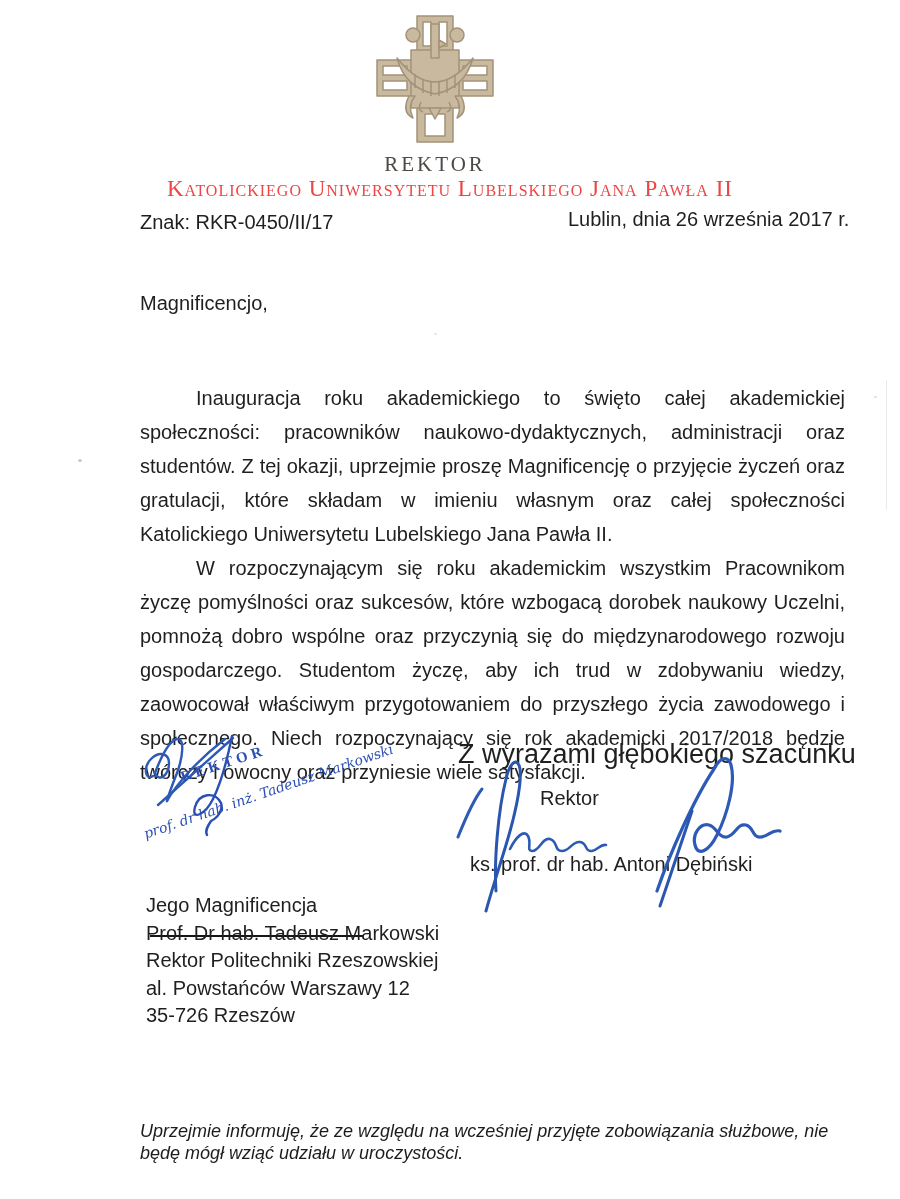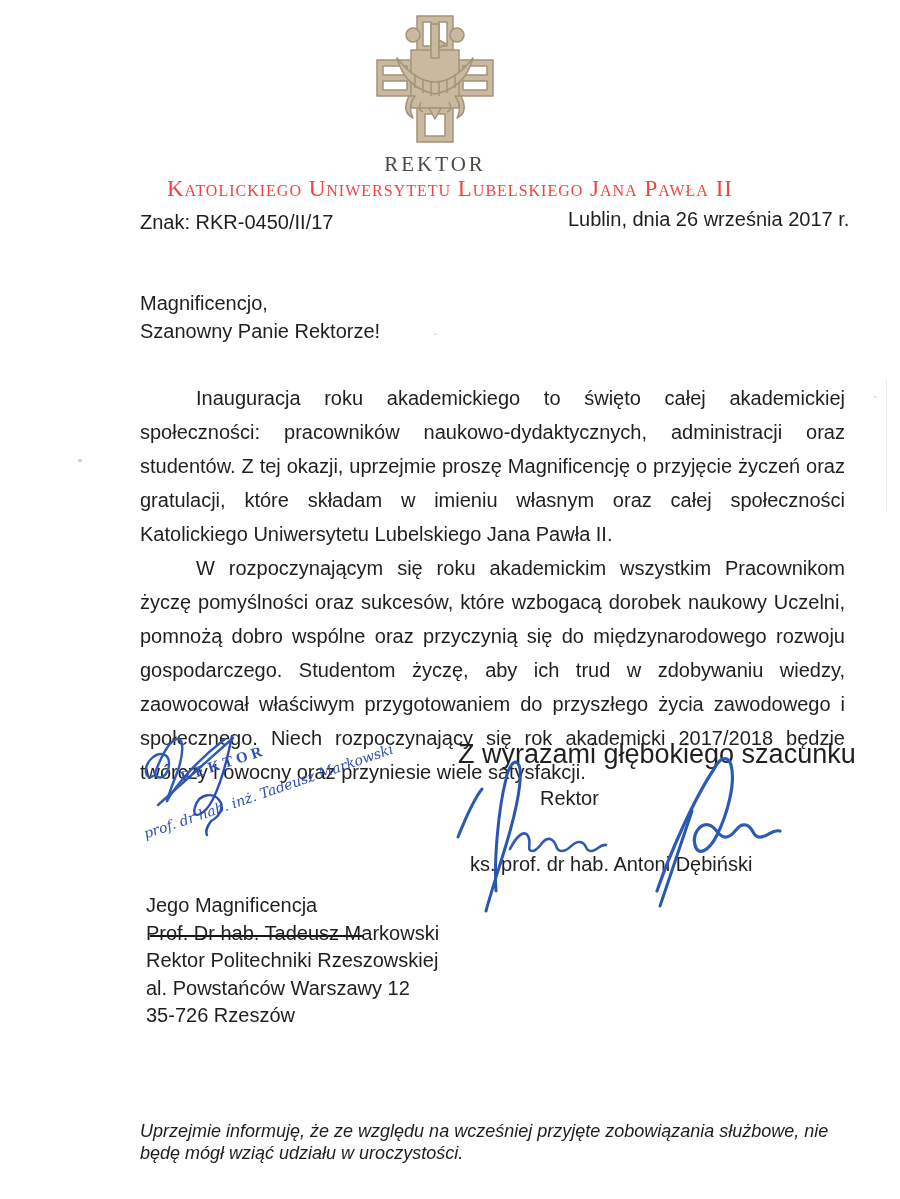--- a/index.html
+++ b/index.html
@@ -14,21 +14,21 @@
     font-family:"Liberation Serif",serif;font-size:21px;letter-spacing:3px;color:#4e4944;
   }
   .lh-sub{
     position:absolute;left:0;top:168px;width:900px;text-align:center;
     font-family:"Liberation Serif",serif;font-variant:small-caps;font-size:23px;
     letter-spacing:1px;color:#ef4444;
   }
   .ref{position:absolute;left:140px;top:203px;font-size:20px;}
   .dateline{position:absolute;left:568px;top:200px;font-size:20px;}
   
-  .salutation{position:absolute;left:140px;top:281px;font-size:20px;line-height:28px;}
+  .salutation{position:absolute;left:140px;top:281px;font-size:20px;line-height:28px;text-align:center;}
   .body-text{position:absolute;left:140px;top:373px;width:705px;font-size:20px;line-height:34px;text-align:justify;}
   .body-text p{margin:0;text-indent:56px;}
   
   .respect{position:absolute;left:458px;top:731px;font-size:27px;}
   .closing-role{position:absolute;left:540px;top:779px;font-size:20px;}
   .closing-name{position:absolute;left:470px;top:845px;font-size:20px;}
   
   .sig-right{position:absolute;left:430px;top:733px;width:370px;height:185px;}
   .stamp-svg{position:absolute;left:133px;top:713px;width:230px;height:170px;}
   .stamp-role{
@@ -86,21 +86,20 @@
   </svg>
 
   <div class="lh-title">REKTOR</div>
   <div class="lh-sub">Katolickiego Uniwersytetu Lubelskiego Jana Pawła II</div>
 
   <div class="ref">Znak: RKR-0450/II/17</div>
   <div class="dateline">Lublin, dnia 26 września 2017 r.</div>
 
   <div class="salutation">
     <div>Magnificencjo,</div>
-    <div>Szanowny Panie Rektorze!</div>
   </div>
 
   <div class="body-text">
     <p>Inauguracja roku akademickiego to święto całej akademickiej społeczności: pracowników naukowo-dydaktycznych, administracji oraz studentów. Z tej okazji, uprzejmie proszę Magnificencję o przyjęcie życzeń oraz gratulacji, które składam w imieniu własnym oraz całej społeczności Katolickiego Uniwersytetu Lubelskiego Jana Pawła II.</p>
     <p>W rozpoczynającym się roku akademickim wszystkim Pracownikom życzę pomyślności oraz sukcesów, które wzbogacą dorobek naukowy Uczelni, pomnożą dobro wspólne oraz przyczynią się do międzynarodowego rozwoju gospodarczego. Studentom życzę, aby ich trud w zdobywaniu wiedzy, zaowocował właściwym przygotowaniem do przyszłego życia zawodowego i społecznego. Niech rozpoczynający się rok akademicki 2017/2018 będzie twórczy i owocny oraz przyniesie wiele satysfakcji.</p>
   </div>
 
   <div class="respect">Z wyrazami głębokiego szacunku</div>
   <div class="closing-role">Rektor</div>
   <div class="closing-name">ks. prof. dr hab. Antoni Dębiński</div>

